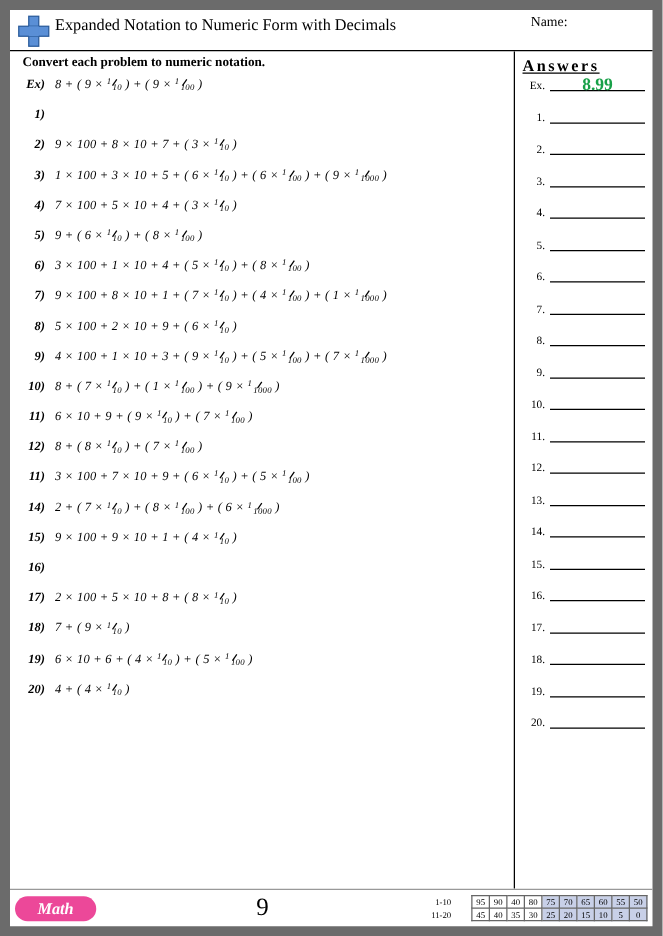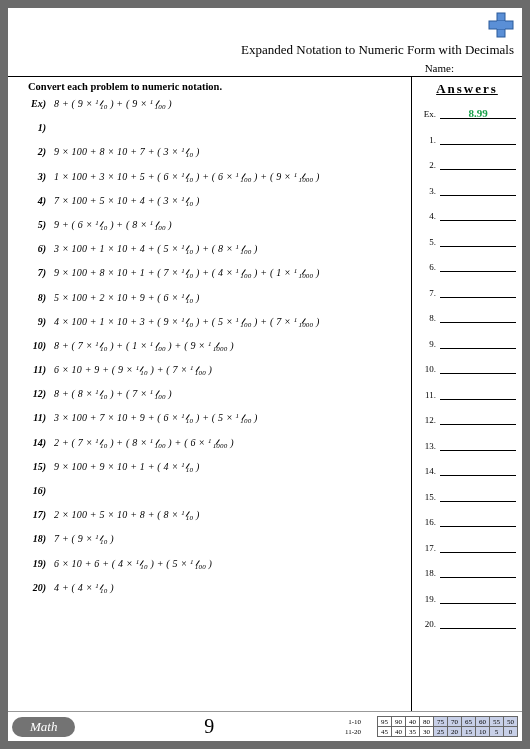--- a/index.html
+++ b/index.html
@@ -13,25 +13,24 @@
   .page {
     width: 514px;
     height: 733px;
     background: #fff;
     position: relative;
     display: flex;
     flex-direction: column;
   }
   .header {
     display: flex;
-    align-items: flex-end;
+    align-items: flex-start;
     padding: 4px 8px 2px 6px;
     border-bottom: 1px solid #000;
     gap: 4px;
-    flex-direction: column;
   }
   .logo {
     width: 26px;
     height: 26px;
     flex-shrink: 0;
   }
   .title {
     font-size: 13px;
     flex: 1;
   }
@@ -41,21 +40,21 @@
     margin-left: 44px;
   }
   .body {
     flex: 1;
     display: flex;
     overflow: hidden;
   }
   .problems {
     flex: 1;
     border-right: 1.5px solid #000;
-    padding: 4px 6px 4px 20px;
+    padding: 4px 6px 4px 10px;
     font-size: 10px;
   }
   .instruction {
     font-weight: bold;
     font-size: 10.5px;
     margin-bottom: 6px;
   }
   .problem {
     display: flex;
     gap: 8px;
@@ -97,60 +96,58 @@
     border-top: 0.5px solid #000;
     transform: rotate(-55deg);
     transform-origin: left center;
   }
   .answers {
     width: 110px;
     padding: 4px 6px;
     font-size: 10px;
   }
   .ans-title {
-    text-align: center;
     font-weight: bold;
     font-size: 13px;
     text-decoration: underline;
     letter-spacing: 2px;
-    margin-bottom: 10px;
   }
   .ans-row {
     display: flex;
     align-items: flex-end;
     gap: 4px;
     margin-bottom: 13.5px;
     font-size: 9px;
   }
   .ans-label {
     width: 18px;
     text-align: right;
     flex-shrink: 0;
   }
   .ans-line {
     flex: 1;
     border-bottom: 1px solid #000;
     height: 12px;
     text-align: center;
     font-weight: bold;
     color: #18a048;
-    font-size: 11px;
+    font-size: 14px;
   }
   .footer {
     display: flex;
     align-items: center;
     border-top: 1px solid #999;
     padding: 3px 4px;
     gap: 4px;
     font-size: 9px;
   }
   .math-pill {
-    background: #737373;
+    background: #ec4899;
     color: #fff;
-    font-weight: normal;
+    font-weight: bold;
     font-style: italic;
     font-size: 13px;
     padding: 2px 18px;
     border-radius: 14px;
     font-family: "Times New Roman", serif;
   }
   .pagenum {
     flex: 1;
     text-align: center;
     font-size: 20px;

